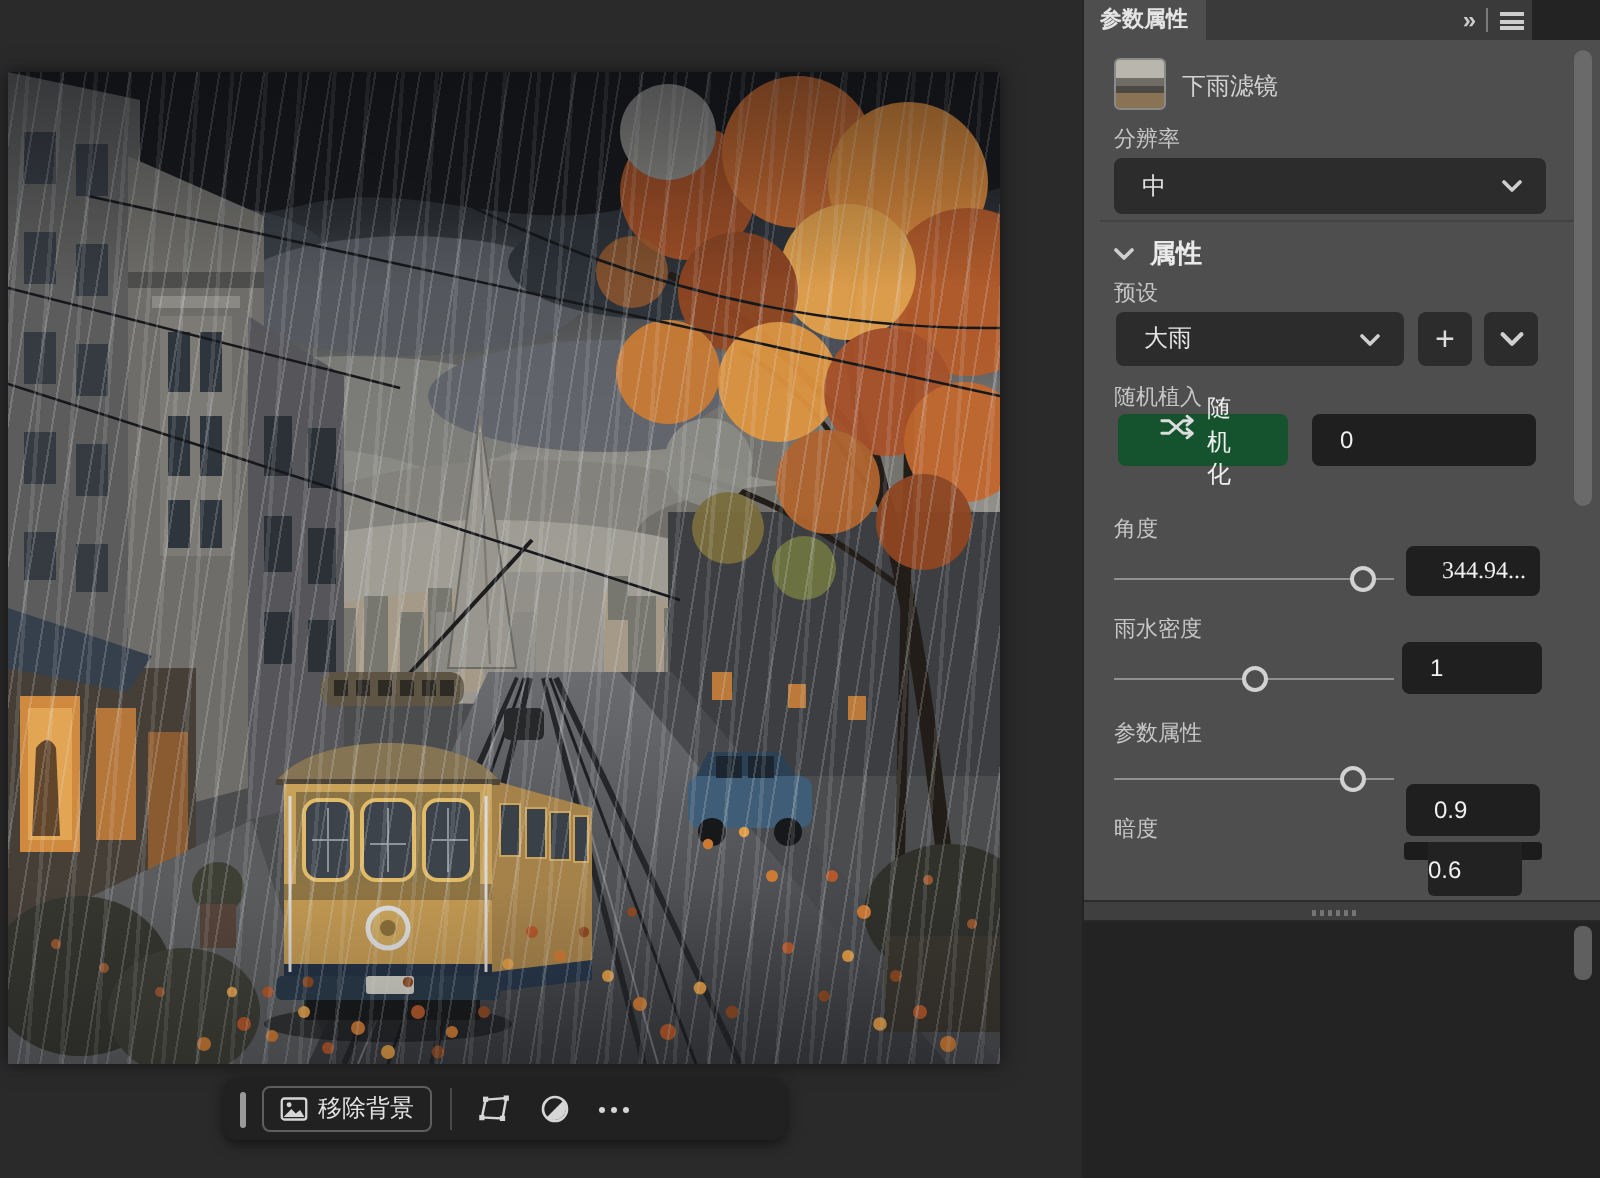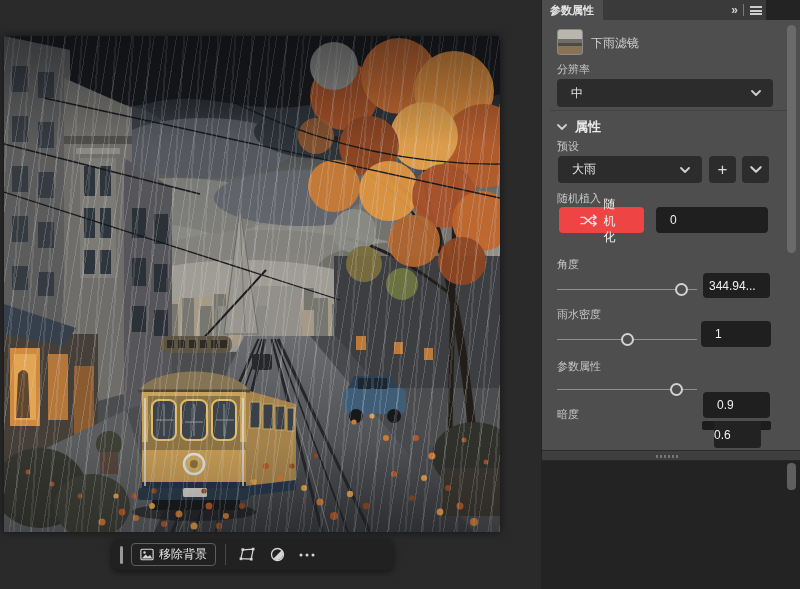--- a/index.html
+++ b/index.html
@@ -55,22 +55,22 @@
   .chev polyline { fill:none; stroke:#cfcfcf; stroke-width:1.8; stroke-linecap:round; stroke-linejoin:round; }
 
   .hline { position:absolute; left:8px; top:90px; width:243px; height:1px; background:#434343; }
   .sec-header { position:absolute; left:15px; top:98px; display:flex; align-items:center; gap:8px;
     color:#eaeaea; font-size:13px; font-weight:bold; }
 
   .sq-btn { position:absolute; width:27px; height:27px; background:#2c2c2c; border-radius:4px;
     display:flex; align-items:center; justify-content:center; color:#dcdcdc; }
   .plus { font-size:17px; line-height:1; margin-top:-1px; }
 
-  .shuffle-btn { position:absolute; left:17px; top:187px; width:85px; height:26px; background:#ef4444;
-    border-radius:4px; display:flex; align-items:center; overflow:visible; }
+  .shuffle-btn { position:absolute; left:17px; top:187px; width:85px; height:26px; background:#14532d;
+    border-radius:4px; display:flex; align-items:flex-start; overflow:visible; }
   .shuffle-btn svg { margin-left:21px; }
   .vtext { position:absolute; left:44px; top:-11px; width:13px; font-size:12px; line-height:16.5px;
     color:#efefef; word-break:break-all; text-align:center; z-index:3; }
 
   .valbox { position:absolute; background:#1f1f1f; border-radius:4px; color:#f0f0f0; font-size:12px;
     display:flex; align-items:center; }
   .valbox span { padding-left:14px; }
 
   .track { position:absolute; width:140px; height:13px; }
   .track::before { content:""; position:absolute; left:0; right:0; top:6px; height:1px; background:#909090; }
@@ -470,21 +470,21 @@
       </div>
       <div class="valbox" style="left:114px; top:187px; width:112px; height:26px;">
         <span>0</span>
       </div>
 
       <div class="plabel" style="left:15px; top:237px;">角度</div>
       <div class="track" style="left:15px; top:263px;">
         <div class="handle" style="left: calc(89% - 6.5px);"></div>
       </div>
       <div class="valbox" style="left:161px; top:253px; width:67px; height:25px;">
-        <span style="padding-left:6px;">344.94...</span>
+        <span style="padding-left:18px;font-family:Liberation Serif, serif;">344.94...</span>
       </div>
 
       <div class="plabel" style="left:15px; top:287px;">雨水密度</div>
       <div class="track" style="left:15px; top:313px;">
         <div class="handle" style="left: calc(50% - 6.5px);"></div>
       </div>
       <div class="valbox" style="left:159px; top:301px; width:70px; height:26px;">
         <span>1</span>
       </div>
 

